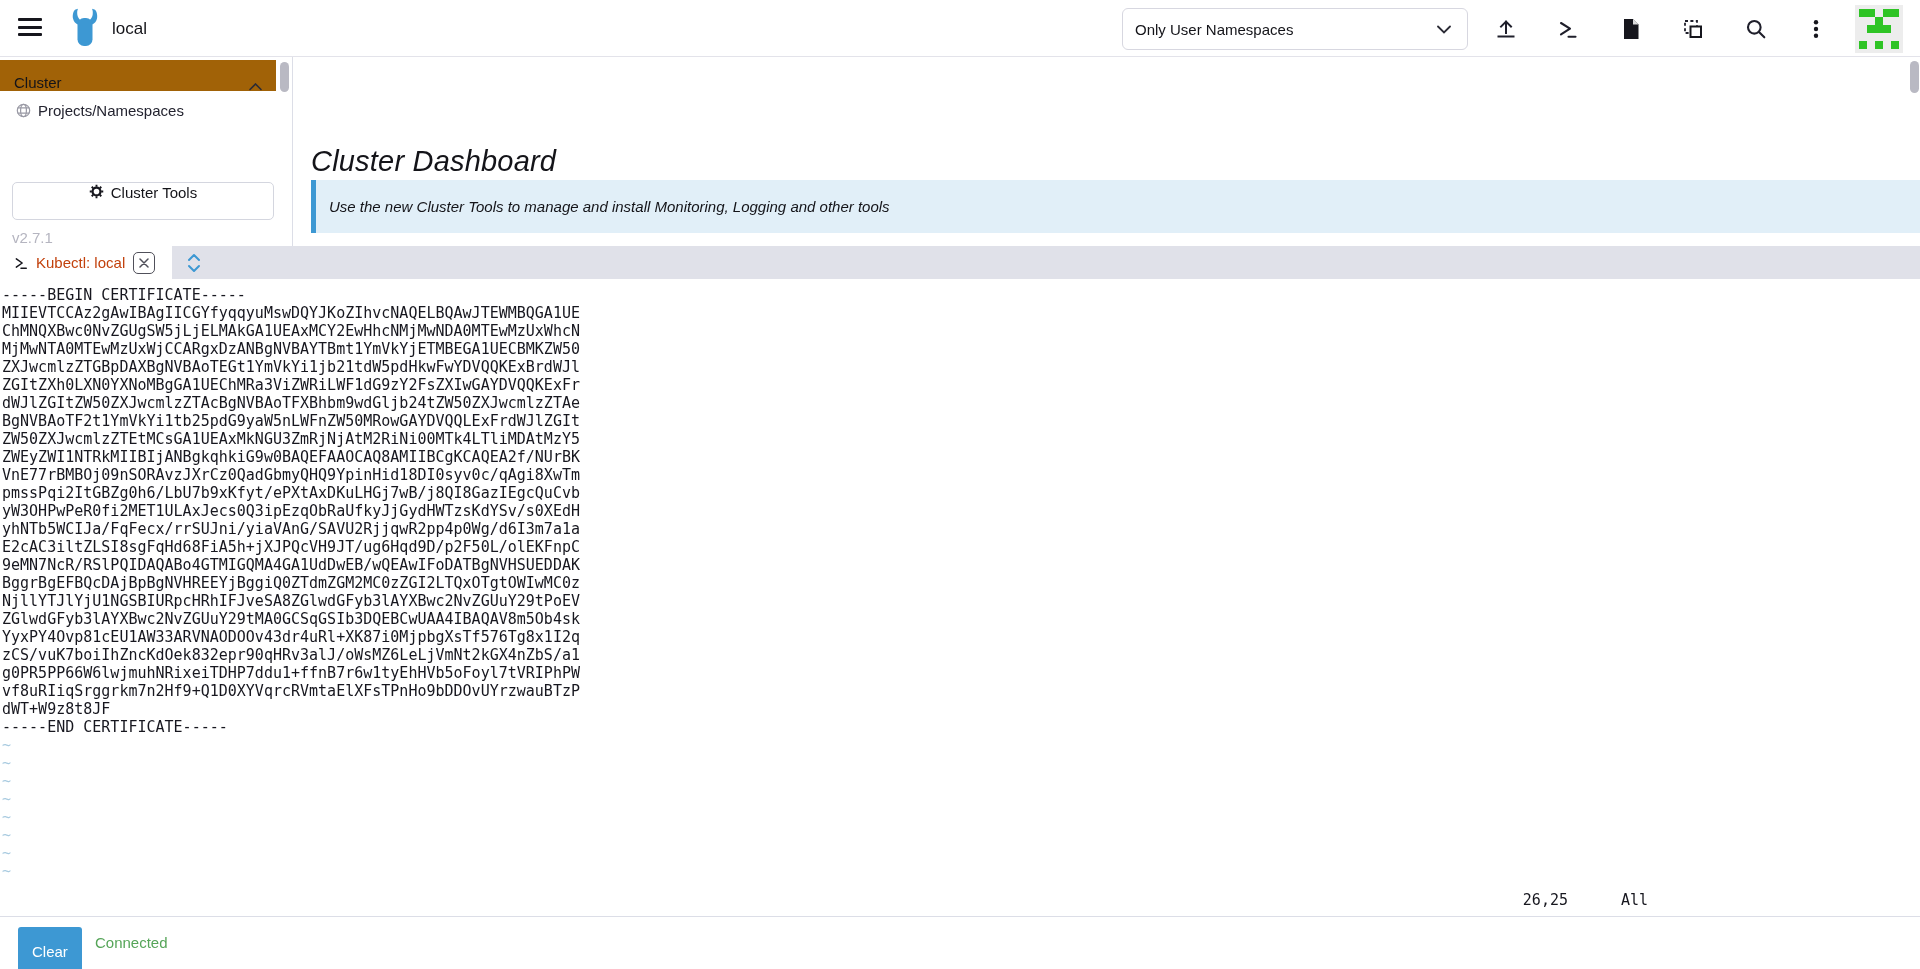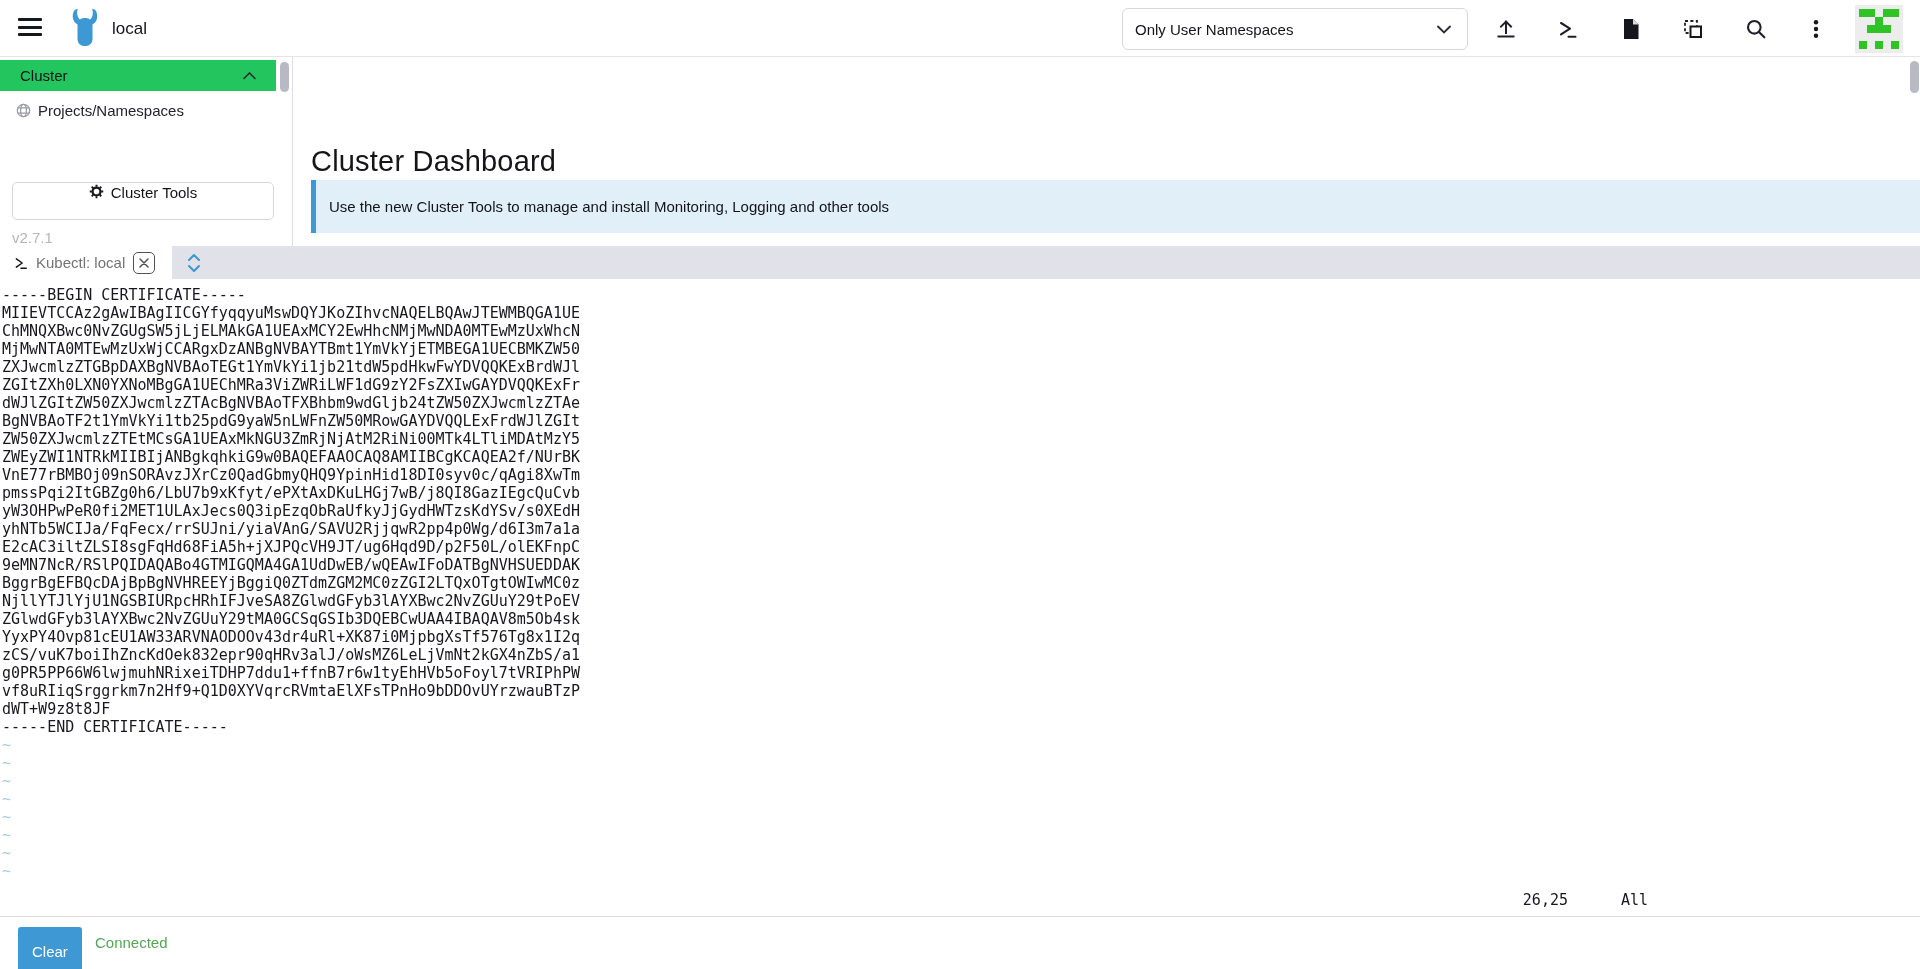--- a/index.html
+++ b/index.html
@@ -38,41 +38,41 @@
     grid-template-columns:repeat(5,8px); grid-auto-rows:8px; cursor:pointer;
   }
   .av-on { background:#2ec425; } .av-off { background:#ededed; }
 
   
   .sidebar {
     position:absolute; left:0; top:57px; width:293px; height:189px;
     background:#fff; border-right:1px solid #dcdee7;
   }
   .side-section-header {
-    position:absolute; left:0; top:3px; width:276px; height:31px; background:#22c55e;
-    display:flex; align-items:center; padding:0 20px; cursor:pointer;
+    position:absolute; left:0; top:3px; width:276px; height:31px; background:#a16207;
+    display:flex; align-items:flex-end; padding:0 14px; cursor:pointer;
   }
   .side-section-header .label { flex:1; font-size:15px; font-weight:500; color:#141419; }
   .side-item {
     position:absolute; left:0; top:40px; width:276px; height:26px;
     display:flex; align-items:center; padding:0 14px 0 16px; cursor:pointer; color:#242430; font-size:15px;
   }
   .side-item .gicon { margin-right:7px; }
   .tools-btn {
     position:absolute; left:12px; top:125px; width:262px; height:38px;
     background:#fff; border:1px solid #d4d6df; border-radius:5px; cursor:pointer;
     display:flex; align-items:flex-start; justify-content:center; gap:7px;
     font-size:15px; color:#141419; font-family:inherit;
   }
   .version { position:absolute; left:12px; top:172px; color:#b5b5c0; font-size:15px; }
   .side-scroll-thumb { position:absolute; left:280px; top:5px; width:9px; height:30px; background:#b9b9c3; border-radius:5px; }
 
   
   .main {
-    position:absolute; left:294px; top:57px; width:1626px; height:189px; background:#fff;
+    position:absolute; left:294px; top:57px; width:1626px; height:189px; background:#fff;font-style:italic;
   }
   .page-title { position:absolute; left:17px; top:88px; margin:0; font-size:29px; font-weight:500; color:#141419; letter-spacing:0.2px; }
   .banner {
     position:absolute; left:17px; top:123px; width:1801px; height:53px;
     background:#e1eff8; border-left:5px solid #3d98d3;
     display:flex; align-items:center; padding:0 44px 0 13px;
   }
   .banner .banner-text { font-size:15px; color:#141419; }
   .banner .banner-close { position:absolute; right:28px; top:17px; width:18px; height:18px; background:none; border:none; padding:2px; cursor:pointer; color:#55555e; }
   .main-scroll-thumb { position:absolute; right:1px; top:4px; width:9px; height:32px; background:#b9b9c3; border-radius:5px; }
@@ -80,21 +80,21 @@
   
   .terminal-panel {
     position:absolute; left:0; top:246px; width:1920px; height:671px;
     background:#fff; border-bottom:1px solid #dcdee7;
   }
   .term-tabbar { position:absolute; left:0; top:0; width:1920px; height:33px; background:#e0e1e9; }
   .term-tab {
     position:absolute; left:0; top:0; height:33px; width:172px; background:#ffffff;
     display:flex; align-items:center; padding:0 8px 0 14px; gap:8px; cursor:pointer;
   }
-  .term-tab .tab-label { font-size:15px; color:#737373; white-space:nowrap; }
+  .term-tab .tab-label { font-size:15px; color:#c2410c; white-space:nowrap; }
   .tab-close {
     width:22px; height:22px; border:1px solid #50505a; border-radius:5px; background:none; padding:0;
     display:flex; align-items:center; justify-content:center; cursor:pointer; color:#50505a;
   }
   .term-expand { position:absolute; left:186px; top:6px; width:20px; height:21px; background:none; border:none; padding:0; cursor:pointer; color:#3d98d3; }
 
   .term-body {
     position:absolute; left:0; top:33px; width:1668px; height:638px; overflow:hidden;
     font-family:"DejaVu Sans Mono", monospace; font-size:15px; line-height:18px; color:#17171f;
     padding:7px 4px 0 2px;

